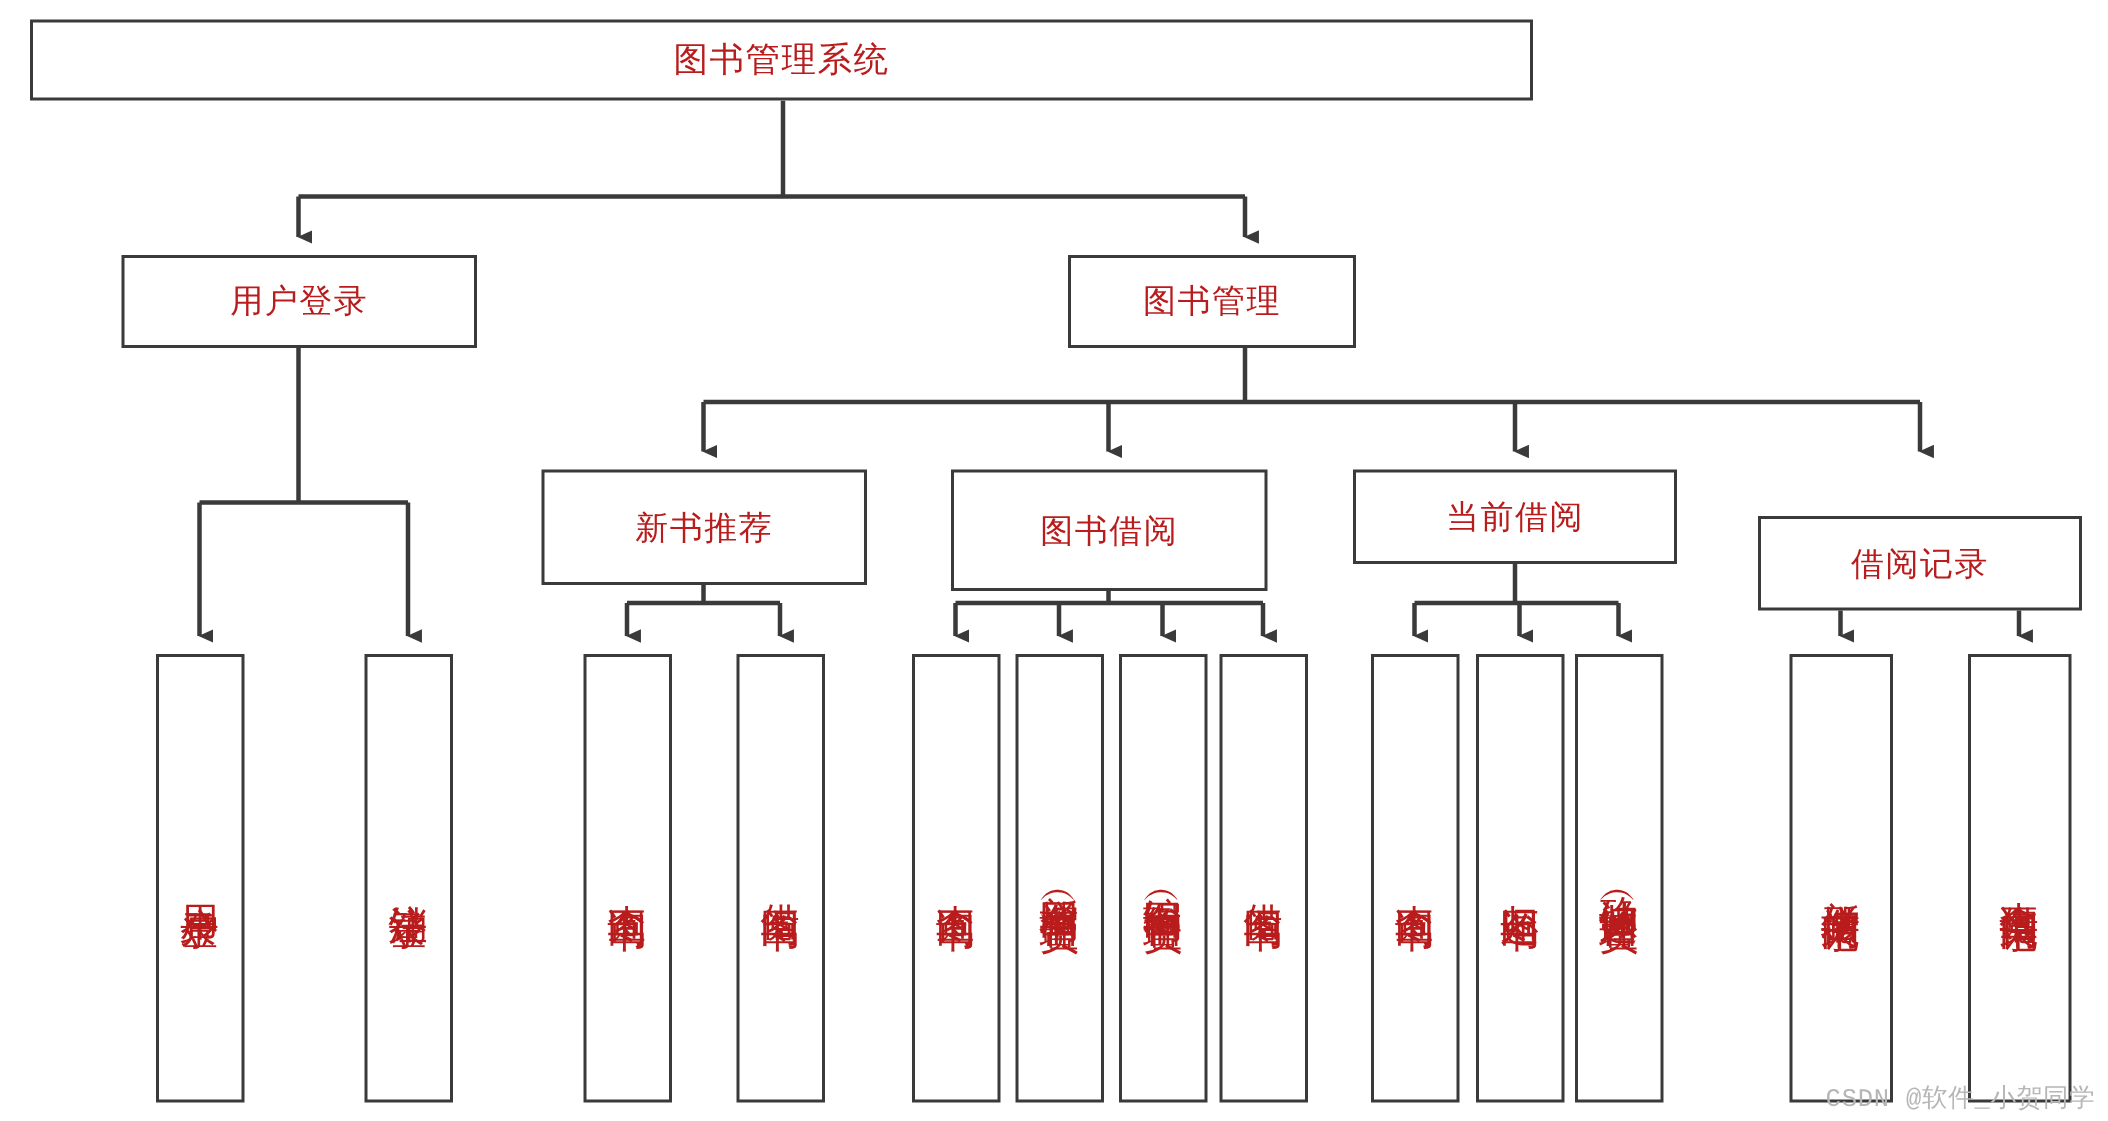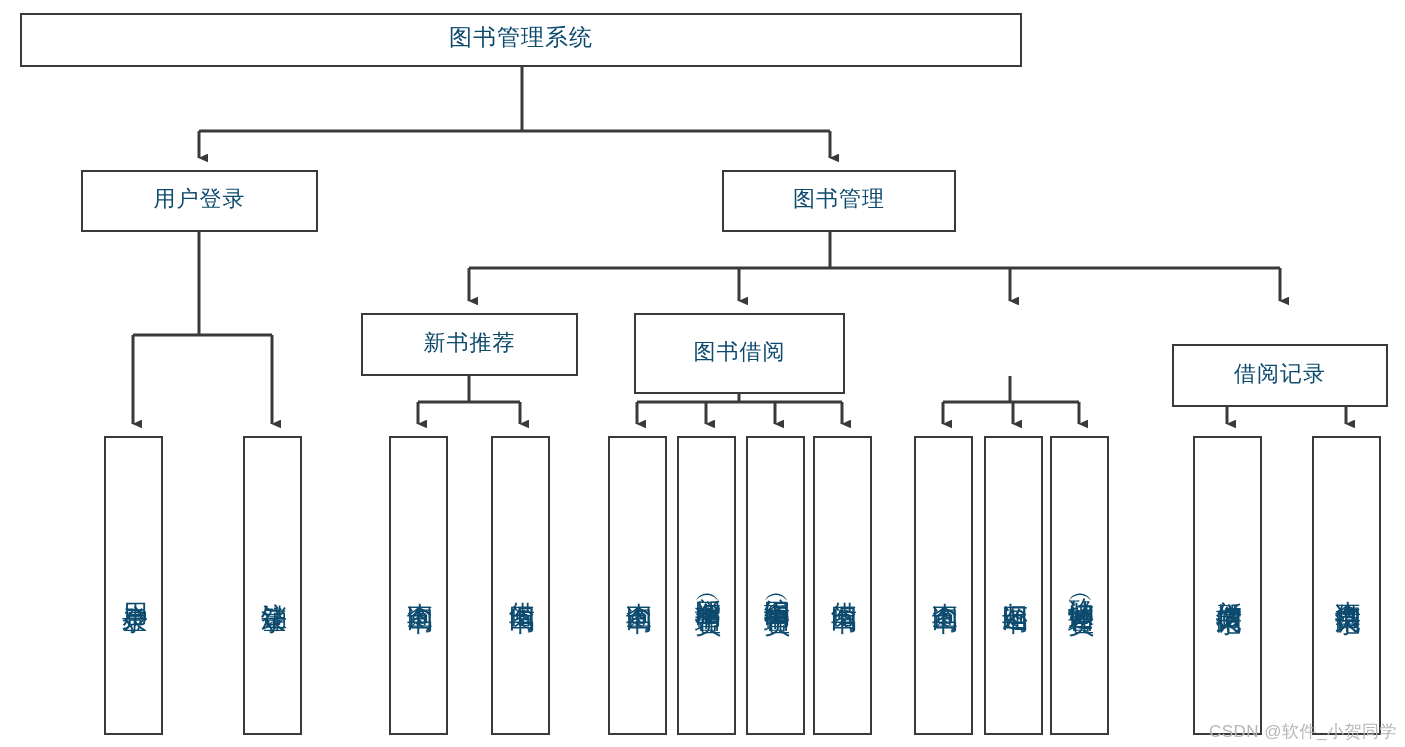--- a/index.html
+++ b/index.html
@@ -29,22 +29,22 @@
     position: absolute;
     box-sizing: border-box;
     background: #ffffff;
     border: 2.5px solid #3a3a3a;
     display: flex;
     align-items: center;
     justify-content: center;
     overflow: hidden;
   }
   .node-label {
-    color: #0c4a6e;
-    font-family: Liberation Mono, monospace;
+    color: #b91c1c;
+    font-family: Liberation Sans, sans-serif;
     line-height: 1.18;
     text-align: right;
     white-space: nowrap;
   }
   
   .node-box.horiz .node-label {
     font-size: 22px;
     letter-spacing: 1px;
   }
   
@@ -61,21 +61,21 @@
   }
   .node-box.root .node-label {
     font-size: 23px;
   }
   #watermark {
     position: absolute;
     right: 8px;
     bottom: 4px;
     font-size: 17px;
     color: #b6b6b6;
-    font-family: Liberation Sans, sans-serif;
+    font-family: Liberation Mono, monospace;
     letter-spacing: 0.5px;
     white-space: nowrap;
     pointer-events: none;
   }
 </style>
 </head>
 <body>
 
 <div id="diagram-root">
 
@@ -129,30 +129,33 @@
     </g>
   </svg>
 
   <div class="node-box horiz root" style="left:20px; top:13px; width:1002px; height:54px;">
     <span class="node-label">图书管理系统</span>
   </div>
 
   <div class="node-box horiz" style="left:81px; top:170px; width:237px; height:62px;">
     <span class="node-label">用户登录</span>
   </div>
-  <div class="node-box horiz" style="left:712px; top:170px; width:234px; height:62px;margin-left:10px;">
+  <div class="node-box horiz" style="left:712px; top:170px; width:192px; height:62px;">
     <span class="node-label">图书管理</span>
   </div>
 
-  <div class="node-box horiz" style="left:361px; top:313px; width:217px; height:63px;">
+  <div class="node-box horiz" style="left:361px; top:313px; width:217px; height:77px;">
     <span class="node-label">新书推荐</span>
   </div>
   <div class="node-box horiz" style="left:634px; top:313px; width:211px; height:81px;">
     <span class="node-label">图书借阅</span>
   </div>
+  <div class="node-box horiz" style="left:902px; top:313px; width:216px; height:63px;">
+    <span class="node-label">当前借阅</span>
+  </div>
   <div class="node-box horiz" style="left:1172px; top:313px; width:216px; height:63px;margin-top:31px;">
     <span class="node-label">借阅记录</span>
   </div>
 
   <div class="node-box vert" style="left:104px; top:436px; width:59px; height:299px;">
     <span class="node-label">用户登录</span>
   </div>
   <div class="node-box vert" style="left:243px; top:436px; width:59px; height:299px;">
     <span class="node-label">注销登录</span>
   </div>

